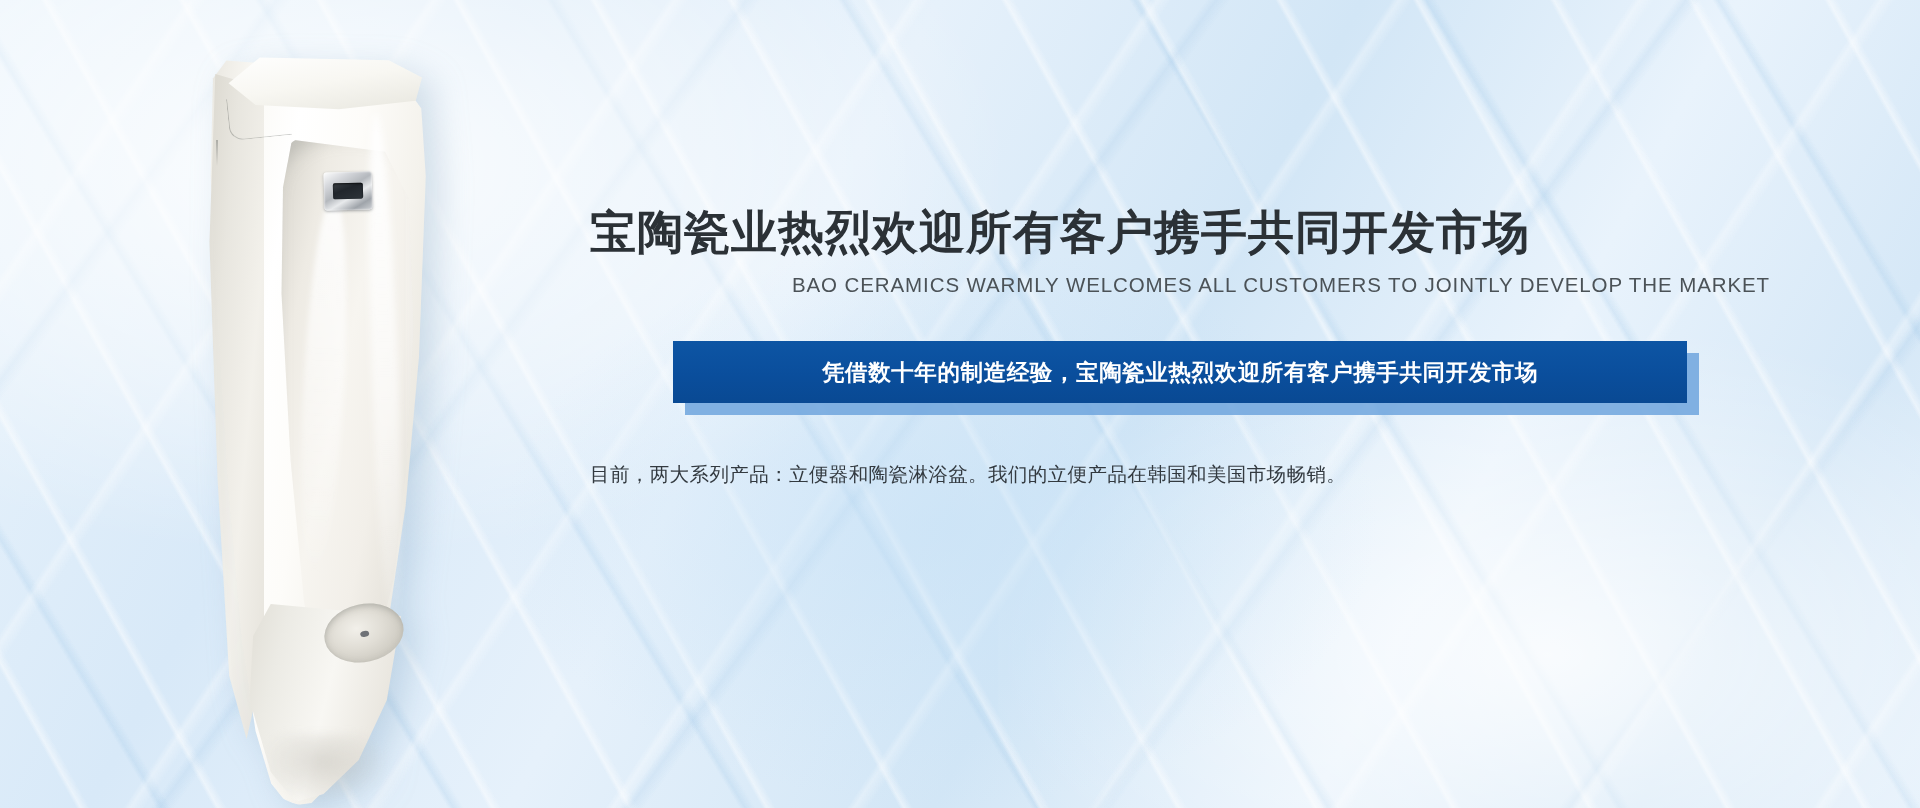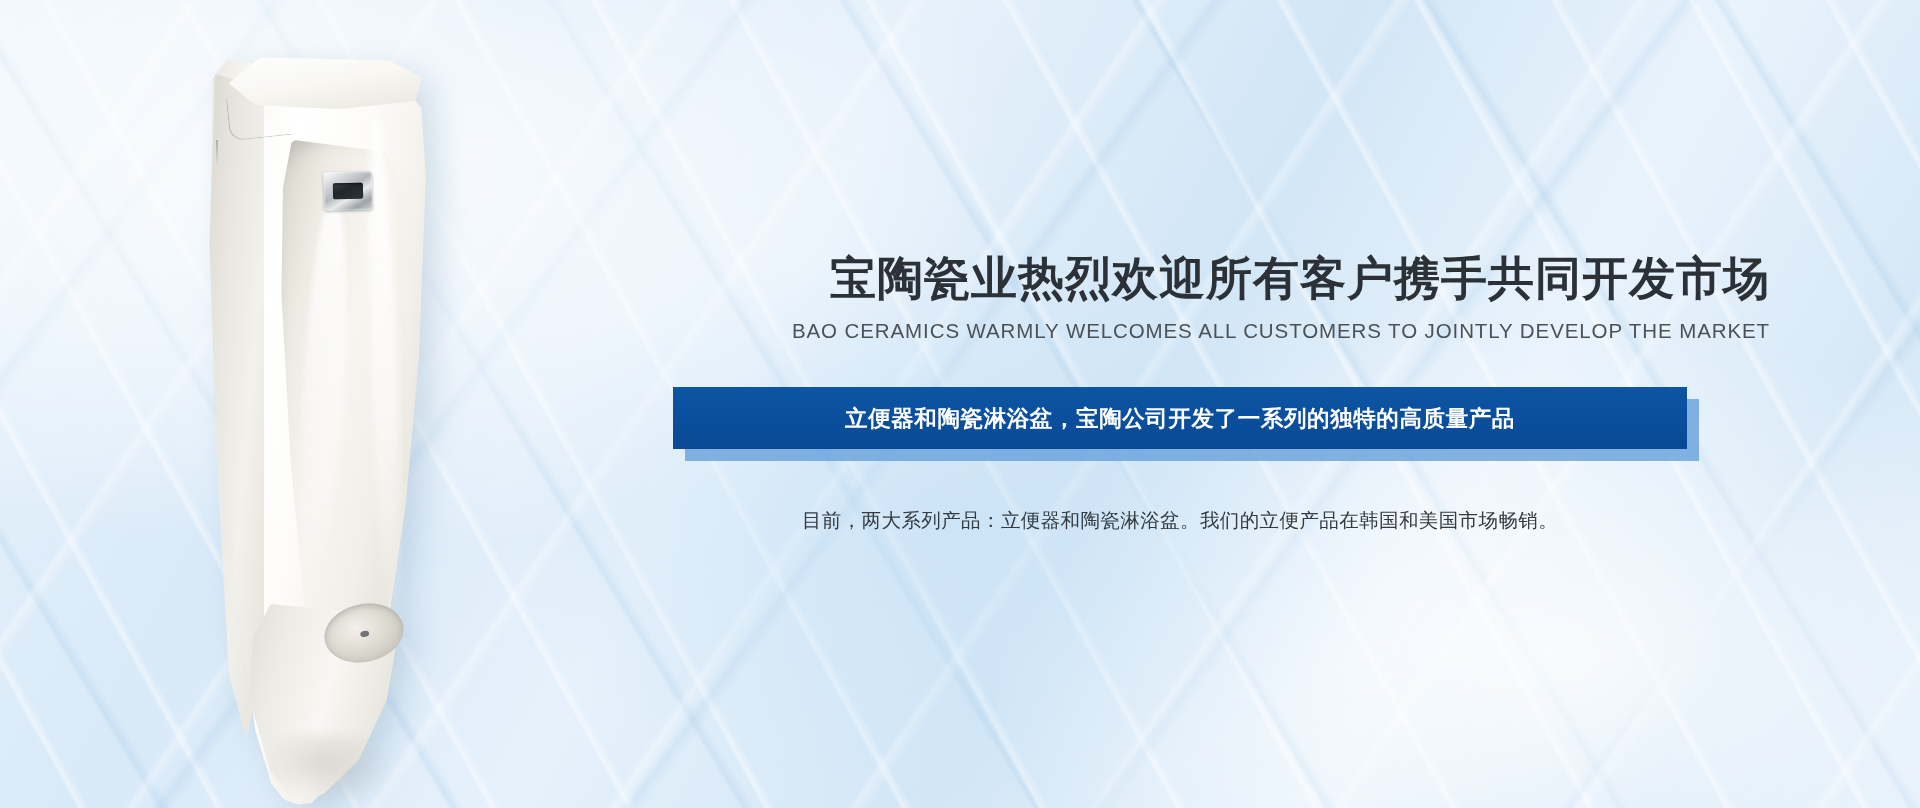--- a/index.html
+++ b/index.html
@@ -246,24 +246,23 @@
     position:absolute;
     left:590px; top:205px;
     width:1180px;
   }
 
   #headline-cn {
     font-size:46px;
     font-weight:600;
     letter-spacing:1px;
     color:#2b3136;
-    text-align:right;
+    text-align:left;
     line-height:1.18;
     white-space:nowrap;
-    margin-top:46px;
   }
 
   #headline-en {
     margin-top:14px;
     font-size:20.5px;
     font-weight:400;
     letter-spacing:.9px;
     color:#4b5257;
     text-align:right;
     white-space:nowrap;
@@ -297,21 +296,20 @@
     color:#ffffff;
     white-space:nowrap;
   }
 
   #footnote {
     margin-top:58px;
     font-size:19.5px;
     font-weight:400;
     letter-spacing:.4px;
     color:#333a40;
-    text-align:center;
     white-space:nowrap;
   }
 </style>
 </head>
 <body>
 
 <div id="banner-stage">
 
   <div class="bg-base"></div>
   <div class="bg-marble-a"></div>
@@ -343,21 +341,21 @@
 
   <div id="copy-block">
 
     <div id="headline-cn">宝陶瓷业热烈欢迎所有客户携手共同开发市场</div>
 
     <div id="headline-en">BAO CERAMICS WARMLY WELCOMES ALL CUSTOMERS TO JOINTLY DEVELOP THE MARKET</div>
 
     <div id="tagline-bar-wrap">
       <div id="tagline-bar-shadow"></div>
       <div id="tagline-bar">
-        <span id="tagline-text">立便器和陶瓷淋浴盆，宝陶公司开发了一系列的独特的高质量产品</span>
+        <span id="tagline-text">凭借数十年的制造经验，宝陶瓷业热烈欢迎所有客户携手共同开发市场</span>
       </div>
     </div>
 
     <div id="footnote">目前，两大系列产品：立便器和陶瓷淋浴盆。我们的立便产品在韩国和美国市场畅销。</div>
 
   </div>
 
 </div>
 
 </body></html>

